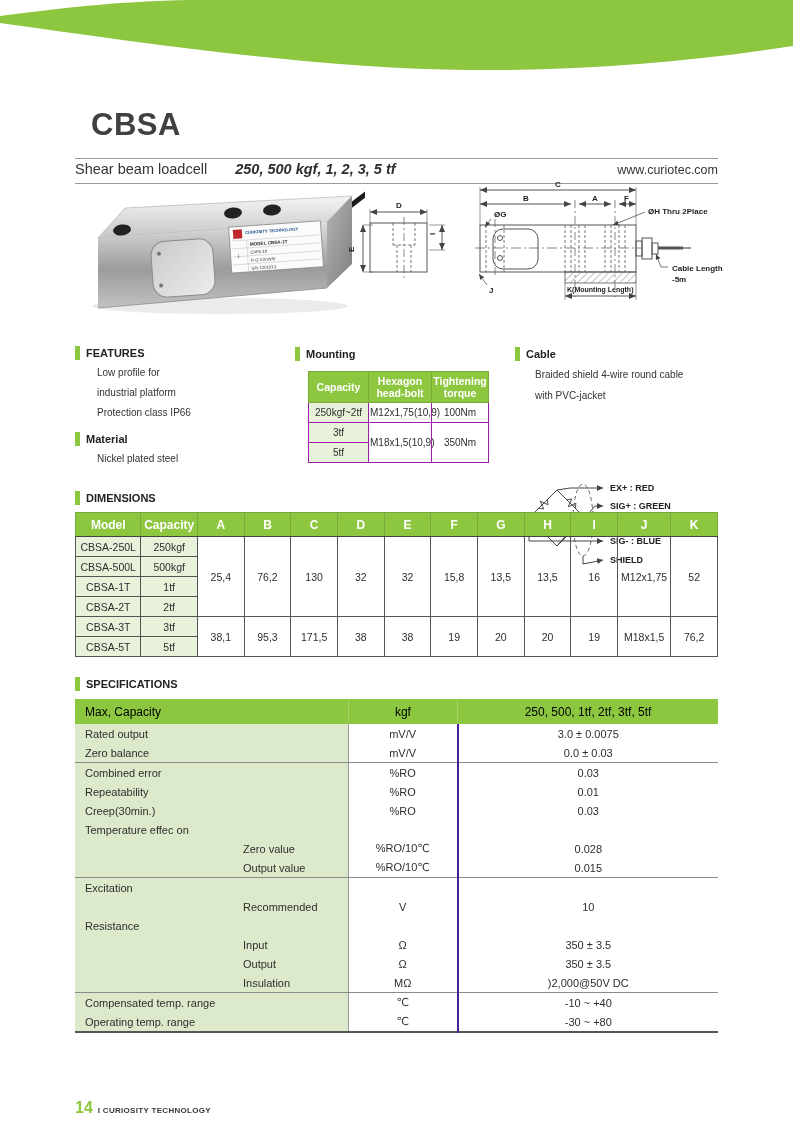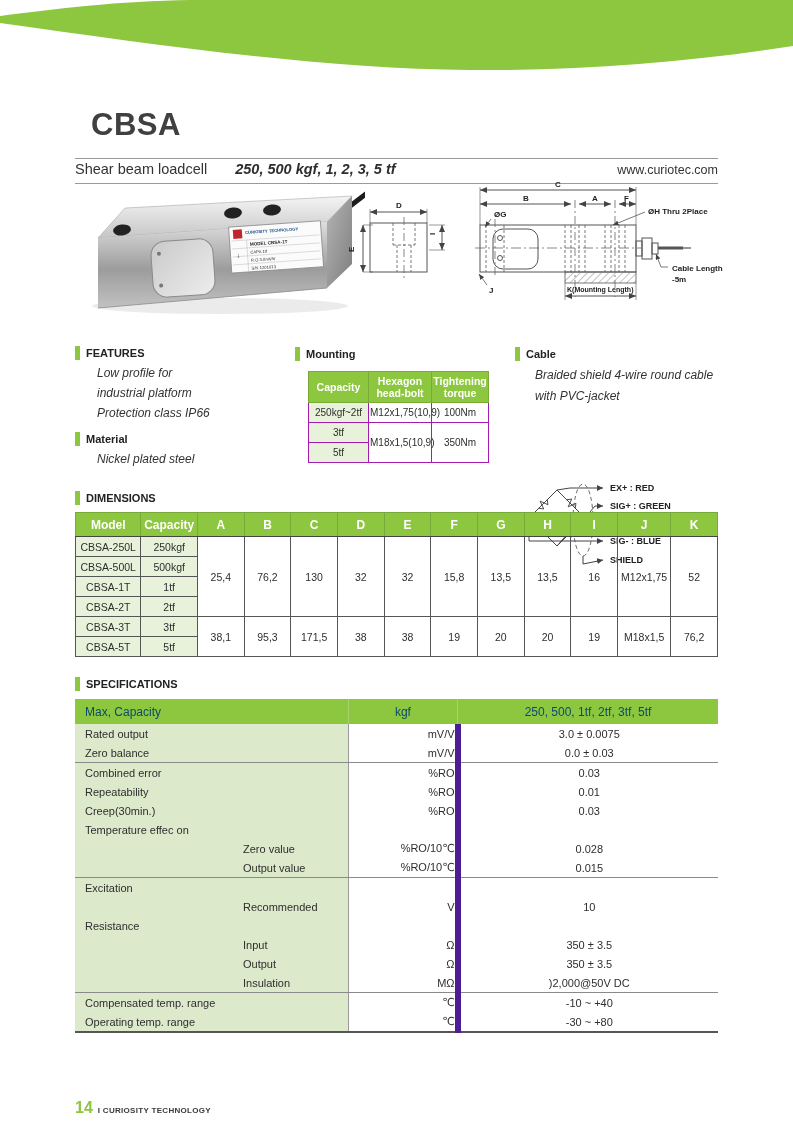--- a/index.html
+++ b/index.html
@@ -14,21 +14,21 @@
   .hdr{position:absolute;left:75px;top:92px;width:643px;}
   .hdr h1{margin:16px;font-size:31px;font-weight:bold;color:#404040;letter-spacing:.5px;line-height:34px;}
   .rule{border:none;border-top:1px solid #9a9a9a;margin:2px 0 0 0;}
   .subrow{display:flex;align-items:baseline;height:20px;margin-top:2px;}
   .subtitle{font-size:14.5px;color:#333;}
   .caprange{font-size:14.5px;font-weight:bold;font-style:italic;color:#2e2e2e;margin-left:28px;}
   .website{margin-left:auto;font-size:12.5px;color:#333;text-decoration:none;}
   
   .sec-h{display:flex;align-items:center;font-size:11px;font-weight:bold;color:#222;}
   .sec-h .bar{display:inline-block;width:5px;height:14px;background:#8dc63f;margin-right:6px;}
-  .txtline{font-size:12px;color:#333;font-style:italic;}
+  .txtline{font-size:10px;color:#333;}
   
   .features{position:absolute;left:75px;top:346px;width:215px;}
   .features .txtline{margin:6px 0 0 22px;line-height:14px;}
   .features .sec-h.mat{margin-top:12px;}
   
   .mounting{position:absolute;left:295px;top:347px;width:200px;}
   .mounting table{border-collapse:collapse;margin:10px 0 0 13px;table-layout:fixed;width:180px;}
   .mounting th{background:#8dc63f;color:#fff;font-size:10.5px;font-weight:bold;border:1px solid #7aab37;
     white-space:pre-line;line-height:12px;height:28px;}
   .mounting td{border:1px solid #a21caf;font-size:10px;text-align:center;height:17px;color:#2e2e2e;}
@@ -41,27 +41,27 @@
   
   .dims{position:absolute;left:75px;top:491px;width:643px;}
   .dims table{border-collapse:collapse;table-layout:fixed;width:643px;margin-top:7px;border:1.5px solid #444;}
   .dims th{background:#8dc63f;color:#fff;font-weight:bold;font-size:12px;border:1px solid #79a93a;
     border-bottom:1.5px solid #444;height:21px;}
   .dims td{border:1px solid #555;font-size:10.5px;text-align:center;height:17px;color:#2e2e2e;}
   .dims td.mdl,.dims td.cap{background:#e8f2da;}
   
   .specs{position:absolute;left:75px;top:677px;width:643px;}
   .specs table{border-collapse:collapse;table-layout:fixed;width:643px;margin-top:8px;border-bottom:2px solid #555;}
-  .specs th{background:#8dc63f;color:#0c4a6e;font-weight:normal;font-size:12px;height:23px;border-left:1px solid #a6d36a;}
+  .specs th{background:#8dc63f;color:#000000;font-weight:normal;font-size:12px;height:23px;border-left:1px solid #a6d36a;}
   .specs th:first-child{text-align:left;padding-left:10px;border-left:none;}
   .specs td{font-size:11px;height:19px;color:#2e2e2e;padding:0;}
   .specs td.lab{background:#dde9cb;position:relative;}
   .specs td.lab .main{position:absolute;left:10px;top:50%;transform:translateY(-50%);}
   .specs td.lab .sub{position:absolute;left:168px;top:50%;transform:translateY(-50%);}
-  .specs td.unit{text-align:right;border-left:1px solid #9a9a9a;border-right:6px solid #4c1d95;}
+  .specs td.unit{text-align:center;border-left:1px solid #9a9a9a;border-right:2px solid #4c1d95;}
   .specs td.val{text-align:center;}
   .specs tr.sep td{border-bottom:1.5px solid #8a8a8a;}
   
   .footer{position:absolute;left:75px;top:1062px;display:flex;align-items:baseline;}
   .pagenum{color:#8dc63f;font-size:16px;font-weight:bold;}
   .brandline{font-size:8px;font-weight:bold;color:#3a3a3a;margin-left:5px;letter-spacing:.3px;margin-top:44px;}
   
   .photo{position:absolute;left:80px;top:180px;}
   .drawing{position:absolute;left:345px;top:175px;}
 </style>

